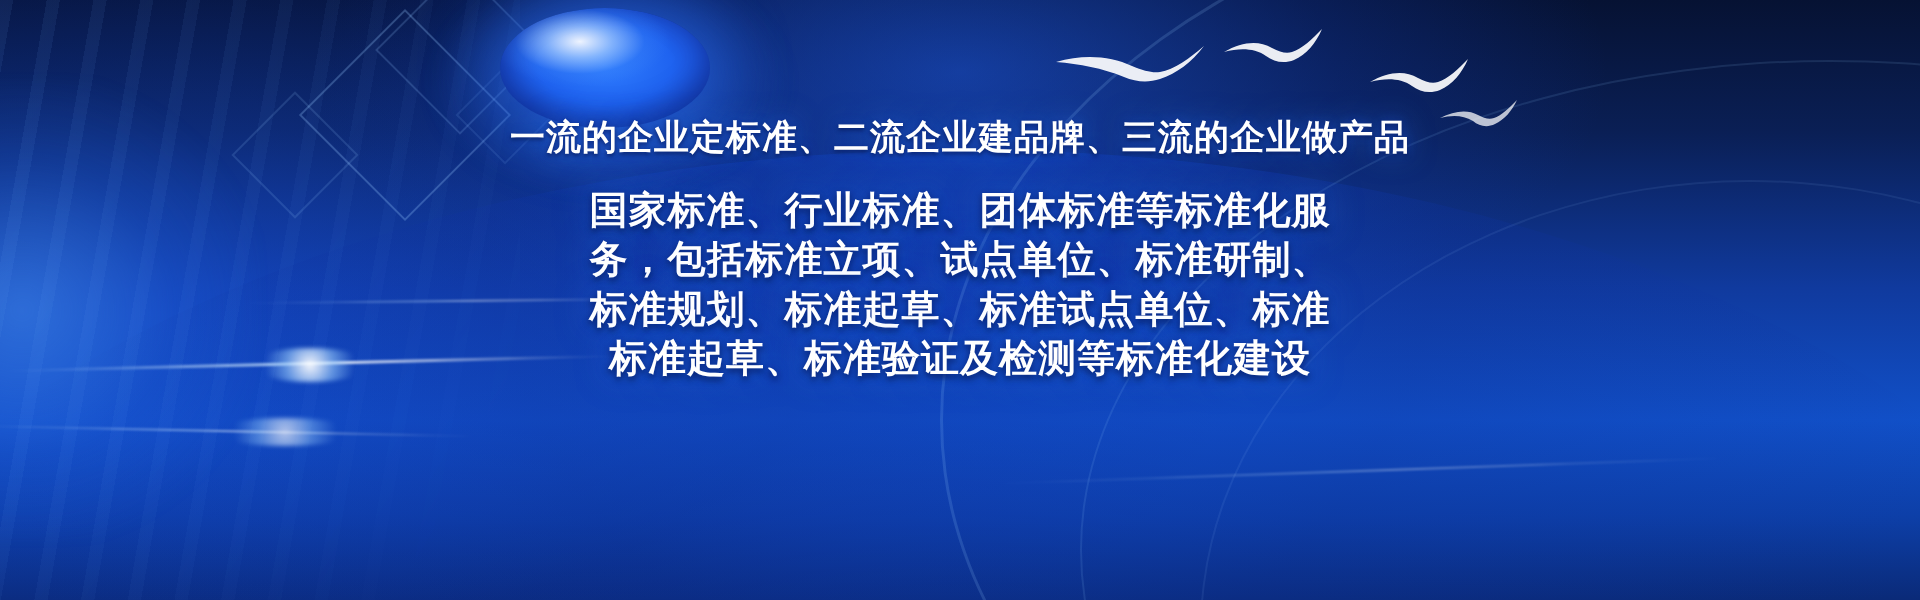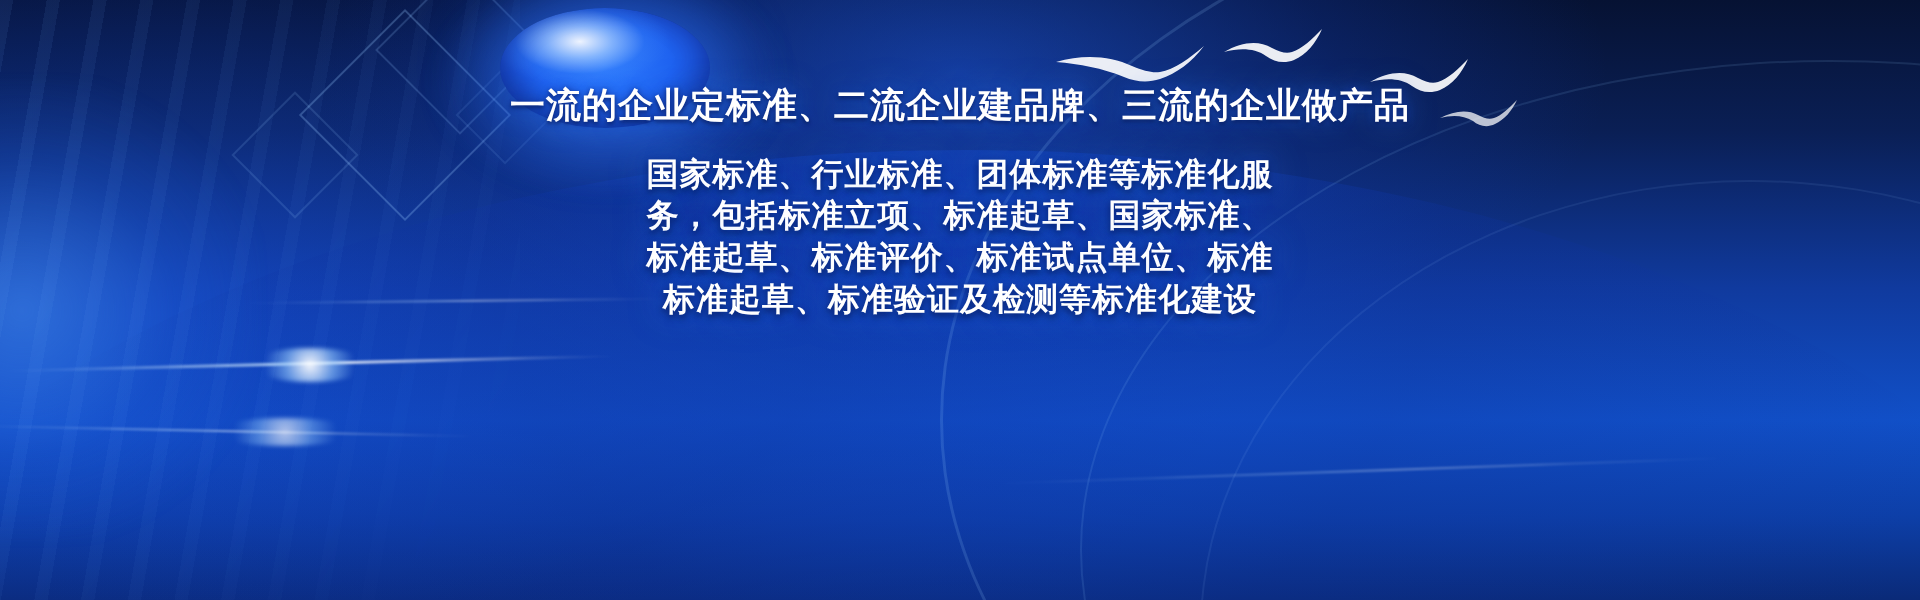--- a/index.html
+++ b/index.html
@@ -87,36 +87,36 @@
     opacity:.85;
   }
 
   
   .birds{position:absolute;left:1040px;top:10px;width:520px;height:150px;}
 
   
   .content{
     position:absolute;left:0;top:0;width:100%;height:100%;
     display:flex;flex-direction:column;align-items:center;
-    padding-top:84px;
+    padding-top:116px;
   }
   .headline{
     color:#ffffff;
     font-size:35px;
     font-weight:700;
     letter-spacing:1px;
     line-height:1.25;
     white-space:nowrap;
     text-shadow:0 0 10px rgba(20,60,170,.95), 0 2px 4px rgba(5,20,70,.9), 0 0 28px rgba(60,140,255,.55);
   }
   .body-text{
     margin-top:26px;
     width:1040px;
     color:#ffffff;
-    font-size:32px;
+    font-size:38px;
     font-weight:700;
     line-height:1.30;
     letter-spacing:1px;
     text-align:center;
     text-shadow:0 0 12px rgba(15,55,165,.95), 0 3px 6px rgba(4,16,60,.85), 0 0 34px rgba(70,150,255,.5);
   }
   .body-line{display:block;white-space:nowrap;}
 </style>
 </head>
 <body>
@@ -158,19 +158,19 @@
       </g>
     </svg>
   </div>
 
   <div class="content">
 
     <div class="headline">一流的企业定标准、二流企业建品牌、三流的企业做产品</div>
 
     <div class="body-text">
       <span class="body-line">国家标准、行业标准、团体标准等标准化服</span>
-      <span class="body-line">务，包括标准立项、标准起草、国家标准、</span>
-      <span class="body-line">标准起草、标准评价、标准试点单位、标准</span>
+      <span class="body-line">务，包括标准立项、试点单位、标准研制、</span>
+      <span class="body-line">标准规划、标准起草、标准试点单位、标准</span>
       <span class="body-line">标准起草、标准验证及检测等标准化建设</span>
     </div>
 
   </div>
 </div>
 
 </body></html>

